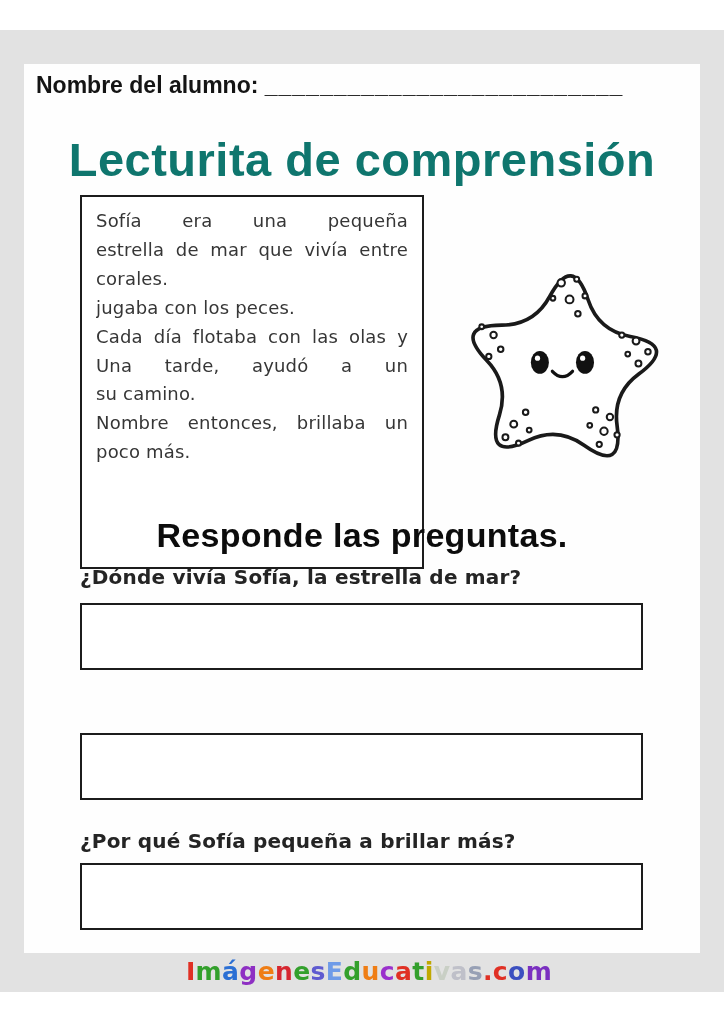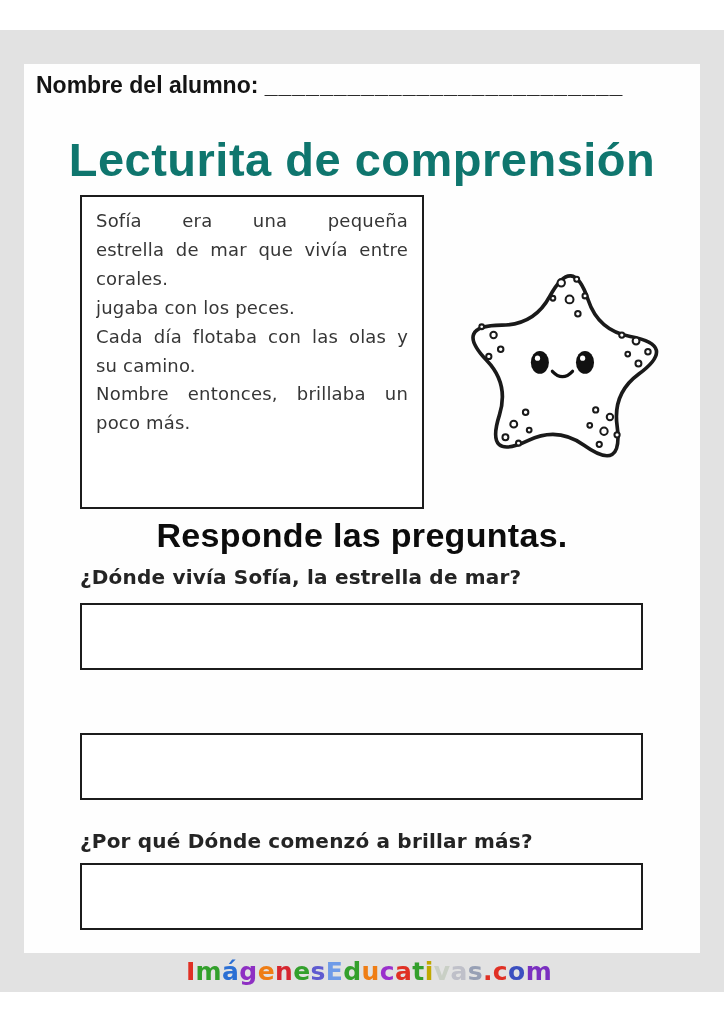--- a/index.html
+++ b/index.html
@@ -16,21 +16,21 @@
   }
   .name-line{letter-spacing:1px;}
 
   .title{
     position:absolute;left:24px;top:100px;width:676px;text-align:center;
     font-family:"Liberation Sans",sans-serif;font-weight:800;font-size:47px;
     color:#0f766e;letter-spacing:.5px;margin-top:32px;
   }
 
   .story-box{
-    position:absolute;left:80px;top:195px;width:344px;height:314px;box-sizing:border-box;
+    position:absolute;left:80px;top:195px;width:344px;height:374px;box-sizing:border-box;
     border:2.5px solid #1c1c1c;background:#ffffff;padding:10px 14px 0 14px;
   }
   .story-line{
     font-size:18px;line-height:28.9px;color:#363636;letter-spacing:.2px;
     text-align:justify;overflow:hidden;
   }
   .story-line.stretch{text-align-last:justify;}
 
   .starfish{position:absolute;left:442px;top:246px;width:248px;height:228px;}
 
@@ -69,20 +69,21 @@
   </div>
 
   <div class="title">Lecturita de comprensión</div>
 
   <div class="story-box" id="storyBox">
       <div class="story-line stretch">Sofía era una pequeña</div>
       <div class="story-line stretch">estrella de mar que vivía entre</div>
       <div class="story-line">corales.</div>
       <div class="story-line">jugaba con los peces.</div>
       <div class="story-line stretch">Cada día flotaba con las olas y</div>
+      <div class="story-line stretch">Una tarde, ayudó a un</div>
       <div class="story-line">su camino.</div>
       <div class="story-line stretch">Nombre entonces, brillaba un</div>
       <div class="story-line">poco más.</div>
     </div>
 
   <svg class="starfish" viewBox="8 2 200 192" xmlns="http://www.w3.org/2000/svg">
     <path d="M 94.3 44.5 Q 113.7 8.4 126.6 47.3 Q 135.2 73.3 162.1 78.2 Q 202.4 85.5 169.3 109.8
          Q 147.3 126 151 153.1 Q 156.5 193.7 123.2 169.8 Q 101 153.8 76.4 165.7
          Q 39.4 183.5 51.9 144.4 Q 60.2 118.3 41.3 98.5 Q 12.9 68.9 53.9 68.7
          Q 81.3 68.6 94.3 44.5 Z" fill="#ffffff" stroke="#1a1a1a" stroke-width="3.1" stroke-linejoin="round"></path>
@@ -123,17 +124,17 @@
     </g>
   </svg>
 
   <div class="section-title">Responde las preguntas.</div>
 
   <div class="question-label q1">¿Dónde vivía Sofía, la estrella de mar?</div>
   <div class="answer-box b1"></div>
 
   <div class="answer-box b2"></div>
 
-  <div class="question-label q3">¿Por qué Dónde comenzó a brillar más?</div>
+  <div class="question-label q3">¿Por qué Sofía pequeña a brillar más?</div>
   <div class="answer-box b3"></div>
 
   <div class="footer" id="footerLogo"><span style="color: rgb(224, 48, 36);">I</span><span style="color: rgb(51, 160, 44);">m</span><span style="color: rgb(43, 111, 212);">á</span><span style="color: rgb(142, 47, 195);">g</span><span style="color: rgb(239, 125, 20);">e</span><span style="color: rgb(214, 39, 48);">n</span><span style="color: rgb(51, 160, 44);">e</span><span style="color: rgb(95, 91, 208);">s</span><span style="color: rgb(111, 155, 232);">E</span><span style="color: rgb(51, 160, 44);">d</span><span style="color: rgb(239, 125, 20);">u</span><span style="color: rgb(154, 48, 204);">c</span><span style="color: rgb(224, 48, 36);">a</span><span style="color: rgb(51, 160, 44);">t</span><span style="color: rgb(192, 168, 0);">i</span><span style="color: rgb(201, 207, 197);">v</span><span style="color: rgb(191, 192, 201);">a</span><span style="color: rgb(151, 160, 181);">s</span><span style="color: rgb(224, 48, 36);">.</span><span style="color: rgb(224, 48, 36);">c</span><span style="color: rgb(59, 79, 192);">o</span><span style="color: rgb(122, 47, 192);">m</span></div>
 </div>
 
 </body></html>

